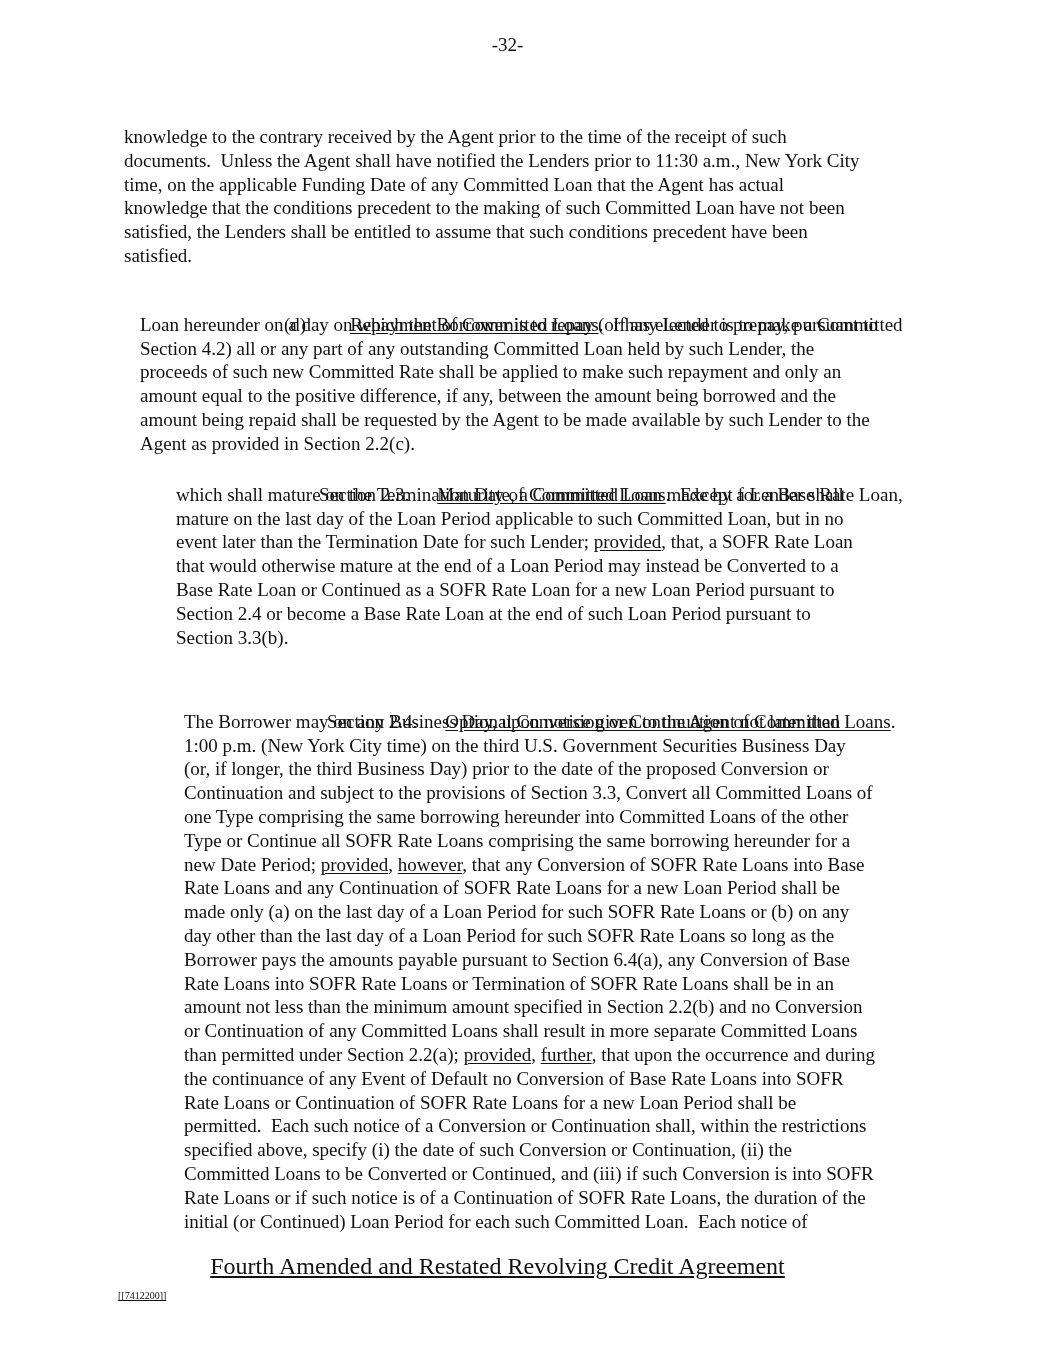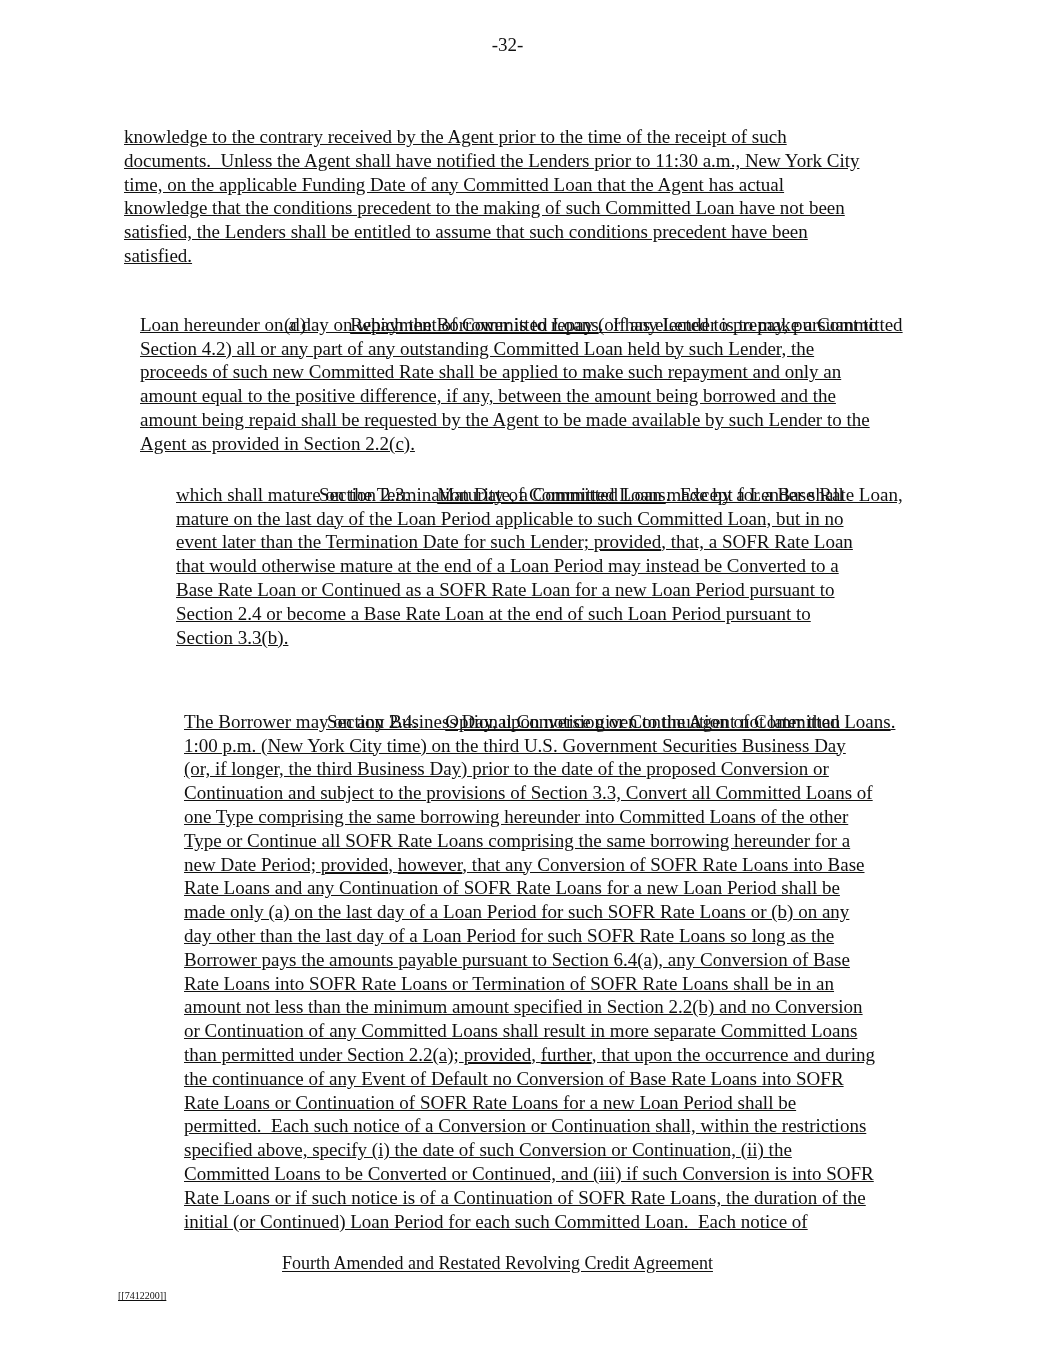--- a/index.html
+++ b/index.html
@@ -1,29 +1,29 @@
 <!DOCTYPE html>
 <html><head>
 <meta charset="utf-8">
 <style>
   html, body { margin: 0; padding: 0; background: #ffffff; }
   body { width: 1055px; height: 1365px; position: relative; overflow: hidden;
          font-family: "Liberation Serif", "DejaVu Serif", serif; color: #111111; }
   .page-number { position: absolute; top: 34px; left: 0; width: 1015px; text-align: center;
                  font-size: 19px; }
   .block { position: absolute; font-size: 19px; line-height: 23.8px; }
-  .line { display: block; white-space: nowrap; height: 23.8px; text-decoration: underline; }
+  .line { display: block; white-space: nowrap; height: 23.8px; }
   .u { text-decoration: underline; text-underline-offset: 2px; }
   #para-1 { top: 125px; left: 124px; }
   #para-d { top: 289px; left: 140px; }
   #sec-23 { top: 459px; left: 176px; }
   #sec-24 { top: 686px; left: 176px; margin-left: 8px; }
   .ind { display: inline-block; }
   .footer-title { position: absolute; top: 1253px; left: 0; width: 995px; text-align: center;
-                  font-size: 18px; text-decoration: underline; text-underline-offset: 2px; }
+                  font-size: 24px; text-decoration: underline; text-underline-offset: 2px; }
   .doc-id { position: absolute; top: 1290px; left: 118px; font-size: 10px;
             text-decoration: underline; }
 </style>
 </head>
 <body>
 
 <div class="page-number">-32-</div>
 
 <div id="para-1" class="block">
   <span class="line">knowledge to the contrary received by the Agent prior to the time of the receipt of such</span>

